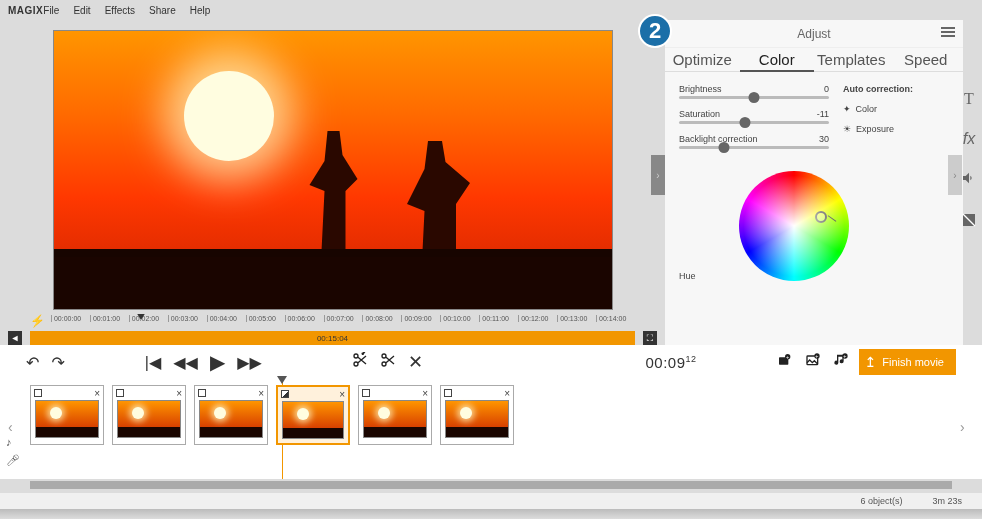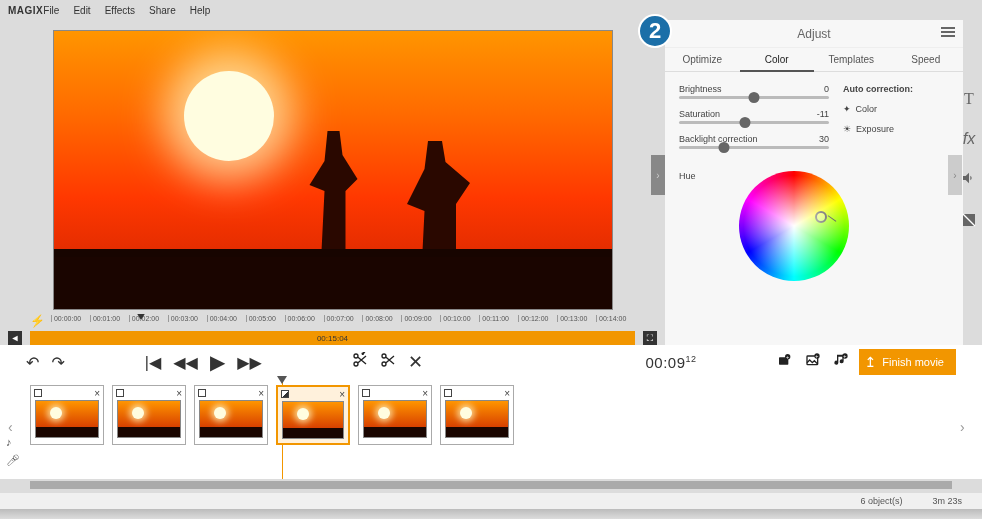--- a/index.html
+++ b/index.html
@@ -22,33 +22,33 @@
   .ruler .tick { flex: 1; border-left: 1px solid #999; padding-left: 2px; white-space: nowrap; }
   .ruler-playhead { position: absolute; left: 85px; top: -2px; width: 0; height: 0; border-left: 5px solid transparent; border-right: 5px solid transparent; border-top: 8px solid #333; }
   .preview-scrub { height: 14px; background: #f29600; margin: 0 30px; display: flex; align-items: center; justify-content: center; font-size: 8px; color: #333; position: relative; }
   .scrub-btn { position: absolute; right: -22px; width: 14px; height: 14px; background: #333; color: #fff; font-size: 9px; text-align: center; line-height: 14px; }
   .scrub-btn.left { left: -22px; right:auto; }
 
   .right-col { width: 298px; background: #f7f7f7; position: relative; }
   .right-header { height: 28px; display: flex; align-items: center; justify-content: center; font-size: 12px; color: #666; border-bottom: 1px solid #eee; position: relative; }
   .hamburger { position: absolute; right: 8px; top: 7px; width: 14px; }
   .hamburger div { height: 2px; background: #666; margin-bottom: 2px; }
-  .panel-tabs { height: 24px; display: flex; font-size: 10px; color: #555; }
+  .panel-tabs { height: 24px; display: flex; font-size: 15px; color: #555; }
   .panel-tab { flex: 1; text-align: center; line-height: 24px; cursor: pointer; border-bottom: 1px solid #ddd; }
   .panel-tab.active { border-bottom: 2px solid #555; color: #222; }
   .panel-body { padding: 12px 14px; display: flex; }
   .sliders { width: 150px; }
   .slider-row { margin-bottom: 10px; }
   .slider-label-row { display: flex; justify-content: space-between; font-size: 9px; color: #444; margin-bottom: 2px; }
   .slider-track { height: 3px; background: #bbb; position: relative; border-radius: 2px; }
   .slider-thumb { position: absolute; top: -4px; width: 11px; height: 11px; background: #666; border-radius: 50%; transform: translateX(-50%); cursor: pointer; }
   .autocorrect { width: 110px; padding-left: 14px; font-size: 9px; color: #444; }
   .auto-title { font-weight: bold; margin-bottom: 10px; }
   .auto-item { margin-bottom: 10px; cursor: pointer; display:flex; align-items:center; gap:5px;}
-  .hue-section { padding: 0 14px; font-size: 9px; color: #444; display: flex; }
+  .hue-section { padding: 0 14px; font-size: 9px; color: #444; display: flex; align-items: flex-end; }
   .hue-label { width: 40px; }
   .hue-wheel { margin-left: 20px; width: 110px; height: 110px; border-radius: 50%; position: relative; background: conic-gradient(red, yellow, lime, cyan, blue, magenta, red); }
   .hue-wheel::after { content:''; position:absolute; inset:0; border-radius:50%; background: radial-gradient(circle, white 0%, rgba(255,255,255,0) 65%); }
   .hue-picker { position: absolute; right: 22px; top: 40px; width: 12px; height: 12px; border: 2px solid #444; border-radius: 50%; background: rgba(255,255,255,0.3); }
   .hue-picker::after { content:''; position:absolute; width:10px; height:1px; background:#444; top:5px; left:10px; transform:rotate(35deg);}
 
   .right-sidebar-tools { position: absolute; right: 0; top: 90px; width: 22px; display: flex; flex-direction: column; gap: 22px; align-items: center; color: #666; font-size: 16px; font-family: 'Times New Roman', serif; }
   .right-sidebar-tools .tool { cursor: pointer; }
   .expand-tab { position: absolute; right: 0; top: 155px; width: 14px; height: 40px; background: #888; color:#ccc; display:flex; align-items:center; justify-content:center; font-size:10px; cursor:pointer;}
   .expand-tab.left-side { right:auto; left:651px; }

